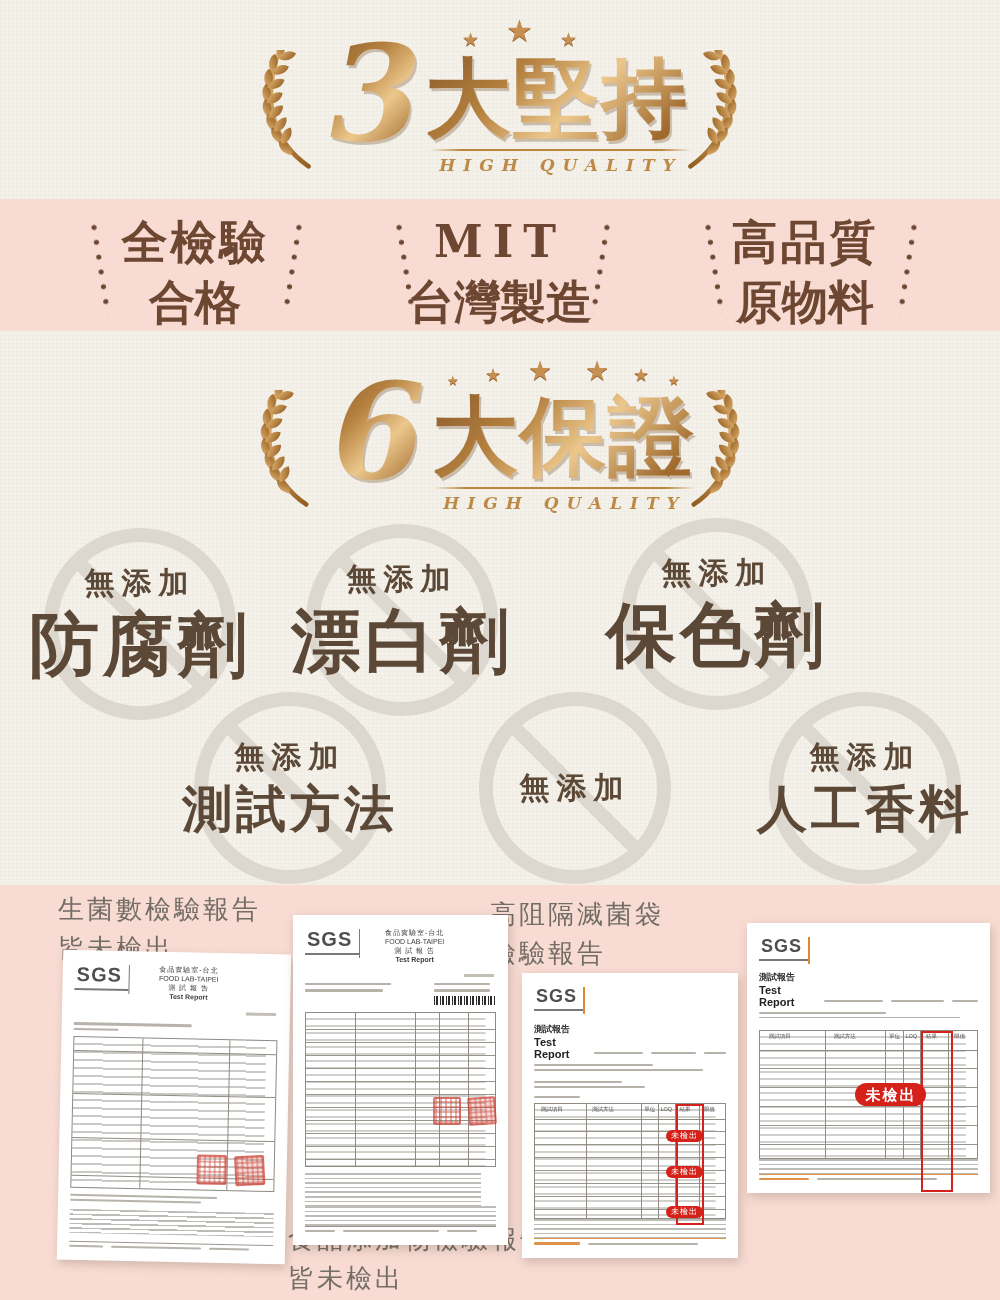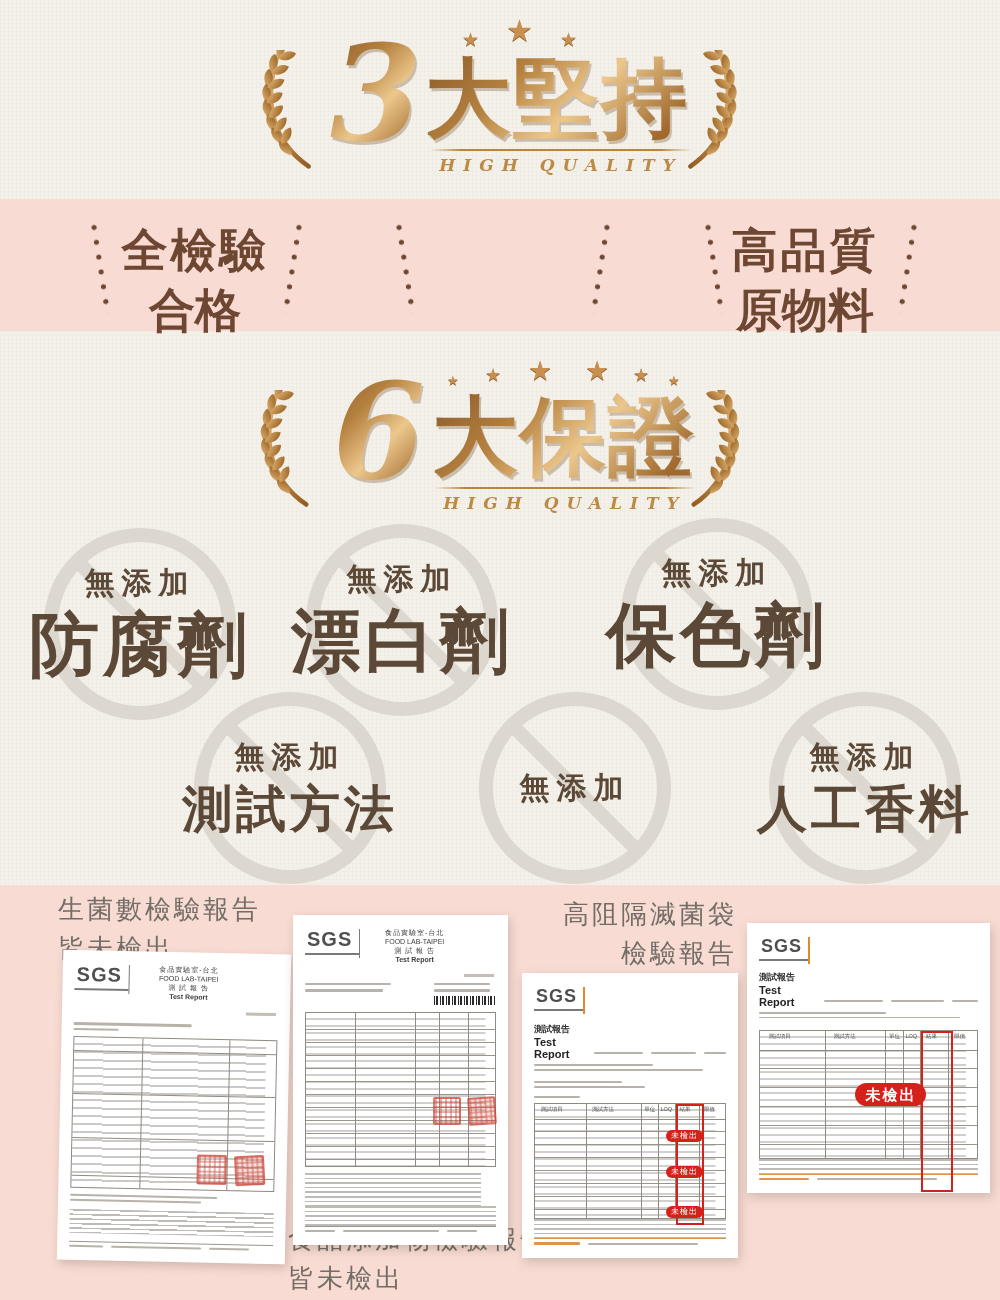--- a/index.html
+++ b/index.html
@@ -26,21 +26,21 @@
   .emline{position:absolute;height:2px;
           background:linear-gradient(90deg,transparent,#b8863f 12%,#b8863f 88%,transparent);}
   .hq{position:absolute;font-family:"DejaVu Serif",serif;font-style:italic;font-weight:bold;
       color:#bd8a46;font-size:17px;letter-spacing:8px;text-align:center;}
   .star{position:absolute;color:#c89050;text-shadow:0 1px 0 #8a5a28;line-height:1;}
   .laurel{position:absolute;}
   .laurel.rgt{transform:scaleX(-1);}
 
   
   .pillar{position:absolute;top:212px;width:260px;text-align:center;color:#6e4733;
-          font-family:"DejaVu Serif",serif;font-weight:bold;font-size:46px;line-height:60px;margin-top:8px;}
+          font-family:"DejaVu Serif",serif;font-weight:bold;font-size:46px;line-height:60px;}
   .pillar .l1{letter-spacing:3px;}
   .pillar.mit .l1{letter-spacing:10px;font-size:44px;}
   .dots{position:absolute;top:222px;width:5px;height:92px;
         background-image:radial-gradient(circle at 2.5px 5px,#6e4733 2.3px,transparent 2.8px);
         background-size:5px 15px;background-repeat:repeat-y;}
 
   
   .badge{position:absolute;width:330px;height:264px;display:flex;flex-direction:column;
          align-items:center;justify-content:center;}
   .ncircle{position:absolute;left:50%;top:50%;width:164px;height:164px;
@@ -138,20 +138,24 @@
   <div class="dots" style="left:98px;transform:rotate(-9deg)"></div>
   <div class="dots" style="left:290px;transform:rotate(9deg)"></div>
   <div class="dots" style="left:403px;transform:rotate(-9deg)"></div>
   <div class="dots" style="left:598px;transform:rotate(9deg)"></div>
   <div class="dots" style="left:712px;transform:rotate(-9deg)"></div>
   <div class="dots" style="left:905px;transform:rotate(9deg)"></div>
   <div class="pillar" style="left:65px">
     <div class="l1">全檢驗</div>
     <div class="l2">合格</div>
   </div>
+  <div class="pillar mit" style="left:370px">
+    <div class="l1">MIT</div>
+    <div class="l2">台灣製造</div>
+  </div>
   <div class="pillar" style="left:675px">
     <div class="l1">高品質</div>
     <div class="l2">原物料</div>
   </div>
 
   <div>
     <svg class="laurel" style="left:245px;top:390px" width="80" height="120" viewBox="0 0 70 130">
         <use href="#laurelg"></use>
       </svg>
     <svg class="laurel rgt" style="left:675px;top:390px" width="80" height="120" viewBox="0 0 70 130">
@@ -198,21 +202,21 @@
     <div class="t">無添加</div>
     <div class="m">人工香料</div>
   </div>
 
   <div class="docsec"></div>
 
   <div class="lbl" style="left:58px;top:890px">
     <div>生菌數檢驗報告</div>
     <div>皆未檢出</div>
   </div>
-  <div class="lbl" style="left:490px;top:895px;width:247px;text-align:right">
+  <div class="lbl" style="left:490px;top:895px;width:247px;text-align:left">
     <div>高阻隔滅菌袋</div>
     <div>檢驗報告</div>
   </div>
   <div class="lbl" style="left:288px;top:1220px">
     <div>食品添加物檢驗報告</div>
     <div>皆未檢出</div>
   </div>
 
   <div class="doc" style="left:60px;top:952px;width:228px;height:310px;transform:rotate(1.2deg)">
     <div class="dochead">

